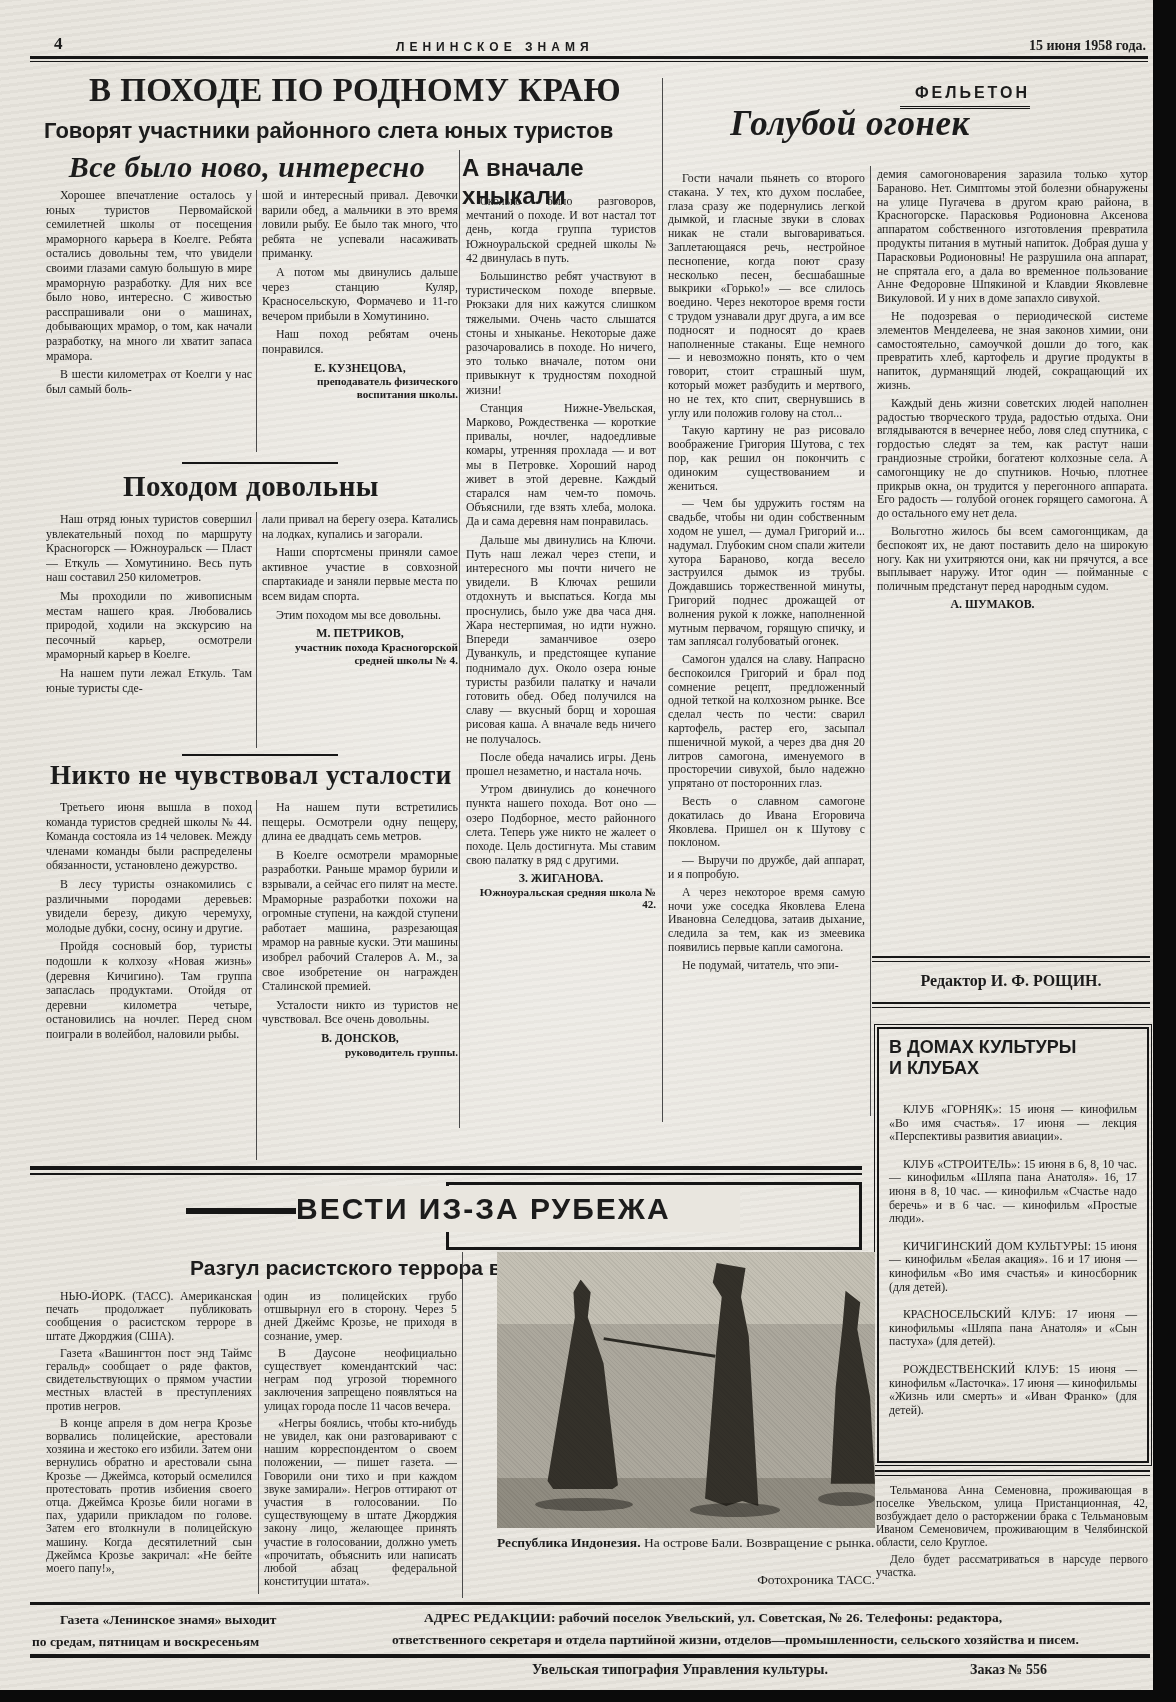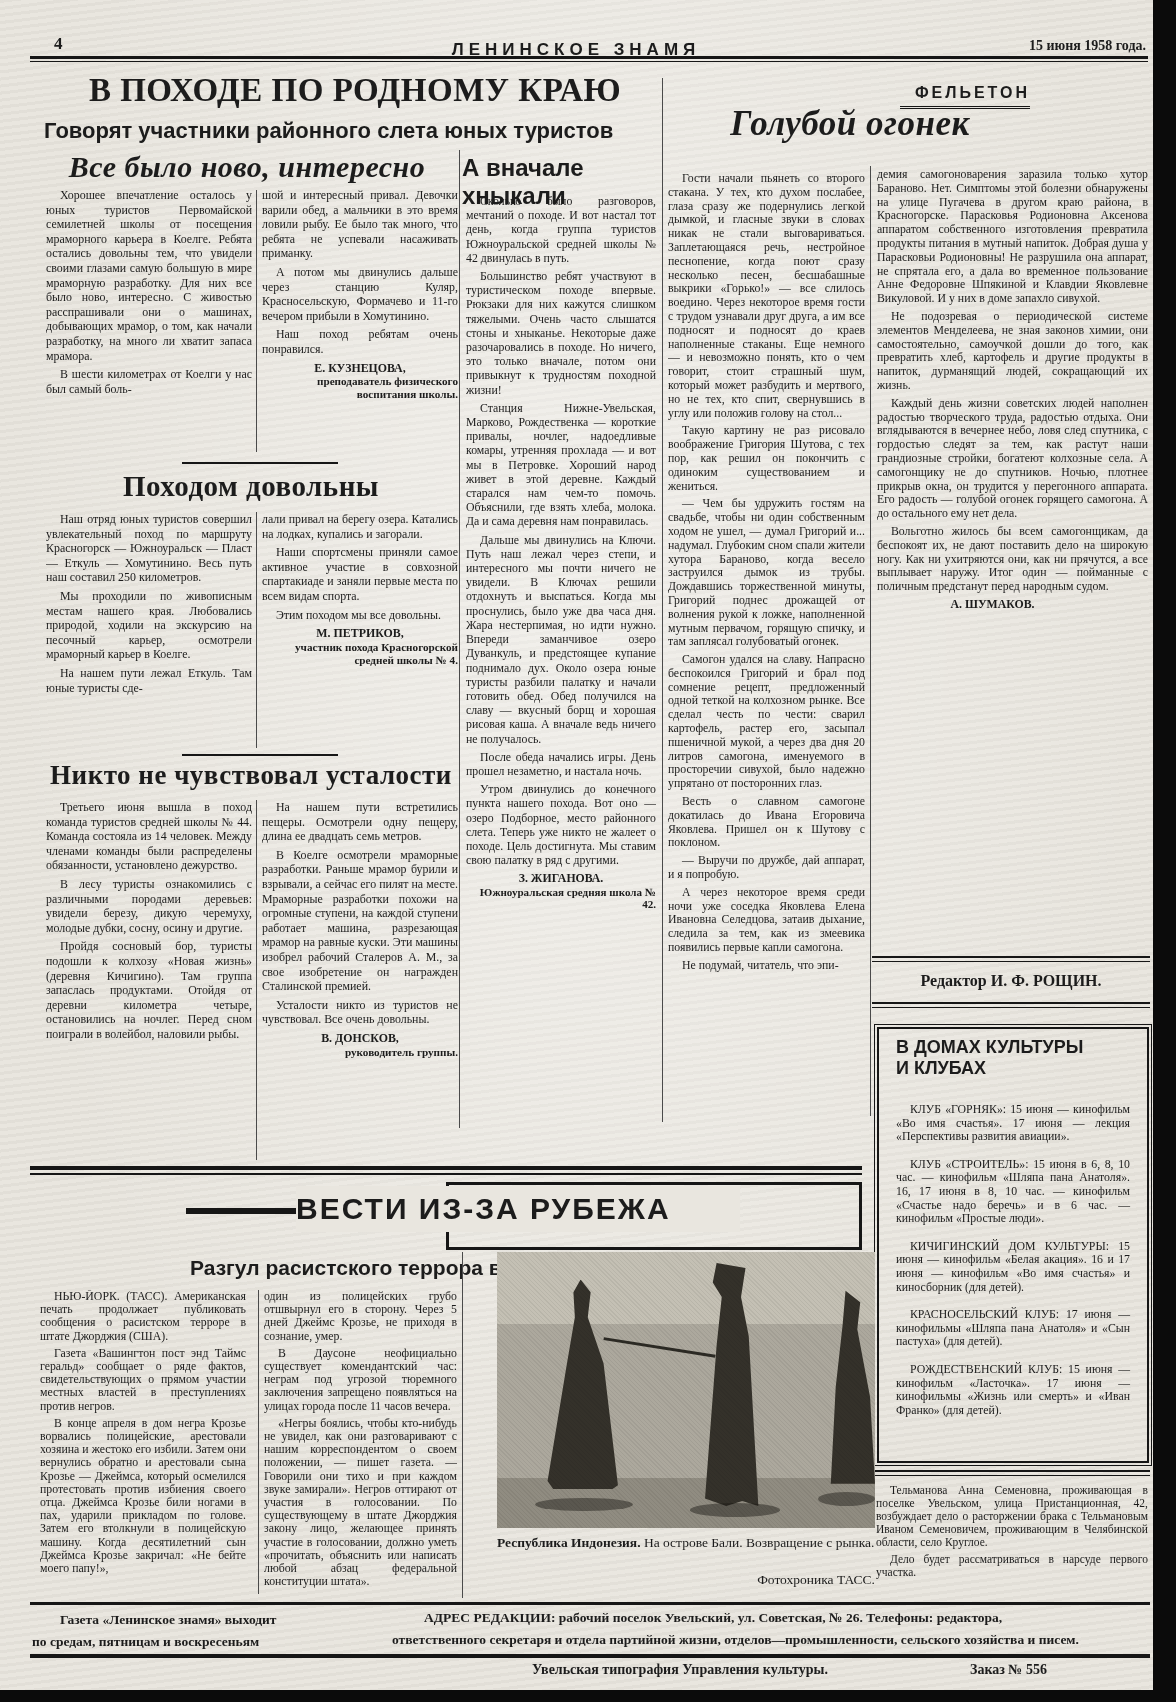--- a/index.html
+++ b/index.html
@@ -17,40 +17,40 @@
   .m-col{font-size:11.8px;line-height:14.2px}
   .f-col{font-size:11.8px;line-height:13.8px}
   .n-col{font-size:11.8px;line-height:13.2px}
   .sig{font-weight:bold;text-align:center;text-indent:0 !important}
   .sigrole{font-weight:bold;text-align:right;font-size:.94em;line-height:1.15;text-indent:0 !important}
   .hl-serif{font-weight:bold;text-align:center;letter-spacing:.5px}
   .hl-sans{font-family:"Liberation Sans",sans-serif;font-weight:bold;}
   .masthead{font-family:"Liberation Sans",sans-serif;font-weight:bold}
   .kicker{font-family:"Liberation Sans",sans-serif;font-weight:bold;letter-spacing:3px;text-align:right;border-bottom:3px double #161616;padding-bottom:4px}
   .box-outer{position:absolute;border:1px solid #161616;background:transparent}
-  .box-inner{position:absolute;left:2px;top:2px;right:2px;bottom:2px;border:2px solid #161616;padding:8px 17px;overflow:hidden}
+  .box-inner{position:absolute;left:2px;top:2px;right:2px;bottom:2px;border:2px solid #161616;padding:8px 10px;overflow:hidden}
   .cult-item p{margin:14px 0 3px;text-indent:14px;text-align:justify;font-size:11.8px;line-height:13.6px}
   .photo{position:absolute;overflow:hidden;background:linear-gradient(#c4c0b4 0 26%,#aca89d 26% 82%,#908c81 82% 100%)}
   .photo .grain{position:absolute;inset:0;background:repeating-linear-gradient(45deg,rgba(0,0,0,.06) 0 1px,transparent 1px 3px)}
   .fig{position:absolute;background:#34312a}
   .fig1{left:13%;top:10%;width:19%;height:76%;clip-path:polygon(48% 0,62% 6%,58% 18%,80% 40%,100% 98%,92% 100%,10% 100%,2% 96%,28% 42%,40% 18%,38% 6%)}
   .fig2{left:53%;top:4%;width:17%;height:88%;clip-path:polygon(30% 0,75% 2%,68% 14%,80% 30%,95% 100%,70% 98%,45% 100%,12% 97%,30% 34%,38% 14%,24% 8%)}
   .fig3{left:87%;top:14%;width:13%;height:70%;clip-path:polygon(40% 0,70% 6%,64% 20%,90% 55%,100% 100%,10% 100%,20% 50%,34% 18%)}
   .shadow{position:absolute;background:rgba(25,22,18,.45);border-radius:50%;height:5%}
   .pole{position:absolute;height:3px;background:#2c2a24;transform:rotate(9deg)}
   .cap-lead{font-weight:bold}
   .blackband{position:absolute;background:#0b0b0b}
 </style>
 </head>
 <body>
 
 <div class="paper">
 
   <div class="abs" style="left:54px;top:34px;font-weight:bold;font-size:17px">4</div>
-  <div class="abs masthead" style="left:396px;top:40px;width:360px;text-align:center;font-size:17px;letter-spacing:5px">ЛЕНИНСКОЕ  ЗНАМЯ</div>
+  <div class="abs masthead" style="left:396px;top:40px;width:360px;text-align:left;font-size:12px;letter-spacing:5px">ЛЕНИНСКОЕ  ЗНАМЯ</div>
   <div class="abs" style="left:968px;top:38px;width:178px;text-align:right;font-weight:bold;font-size:14px">15 июня 1958 года.</div>
   <div class="rule" style="left:30px;top:56px;width:1118px;height:3px"></div>
   <div class="rule" style="left:30px;top:61px;width:1118px;height:1px"></div>
 
   <div class="abs hl-serif" style="left:70px;top:72px;width:570px;font-size:33px">В ПОХОДЕ ПО РОДНОМУ КРАЮ</div>
   <div class="abs hl-sans" style="left:44px;top:118px;width:600px;font-size:22px">Говорят участники районного слета юных туристов</div>
 
   <div class="abs hl-serif" style="left:40px;top:150px;width:414px;font-size:30px;font-style:italic">Все было ново, интересно</div>
   <div class="col t-col" style="left:46px;top:188px;width:206px;height:272px">
       <p>Хорошее впечатление осталось у юных туристов Первомайской семилетней школы от посещения мраморного карьера в Коелге. Ребята остались довольны тем, что увидели своими глазами самую большую в мире мраморную разработку. Для них все было ново, интересно. С живостью расспрашивали они о машинах, добывающих мрамор, о том, как начали разработку, на много ли хватит запаса мрамора.</p>
@@ -121,21 +121,21 @@
 
   <div class="abs kicker" style="left:900px;top:84px;width:130px;font-size:16px">ФЕЛЬЕТОН</div>
   <div class="abs hl-serif" style="left:700px;top:104px;width:300px;font-size:35px;font-style:italic">Голубой огонек</div>
   <div class="col f-col" style="left:668px;top:172px;width:197px;height:938px">
       <p>Гости начали пьянеть со второго стакана. У тех, кто духом послабее, глаза сразу же подернулись легкой дымкой, и гласные звуки в словах никак не стали выговариваться. Заплетающаяся речь, нестройное песнопение, когда поют сразу несколько песен, бесшабашные выкрики «Горько!» — все слилось воедино. Через некоторое время гости с трудом узнавали друг друга, а им все подносят и подносят до краев наполненные стаканы. Еще немного — и невозможно понять, кто о чем говорит, стоит страшный шум, который может разбудить и мертвого, но не тех, кто спит, свернувшись в углу или положив голову на стол...</p>
       <p>Такую картину не раз рисовало воображение Григория Шутова, с тех пор, как решил он покончить с одиноким существованием и жениться.</p>
       <p>— Чем бы удружить гостям на свадьбе, чтобы ни один собственным ходом не ушел, — думал Григорий и... надумал. Глубоким сном спали жители хутора Бараново, когда весело заструился дымок из трубы. Дождавшись торжественной минуты, Григорий поднес дрожащей от волнения рукой к ложке, наполненной мутным первачом, горящую спичку, и там заплясал голубоватый огонек.</p>
       <p>Самогон удался на славу. Напрасно беспокоился Григорий и брал под сомнение рецепт, предложенный одной теткой на колхозном рынке. Все сделал честь по чести: сварил картофель, растер его, засыпал пшеничной мукой, а через два дня 20 литров самогона, именуемого в просторечии сивухой, было надежно упрятано от посторонних глаз.</p>
       <p>Весть о славном самогоне докатилась до Ивана Егоровича Яковлева. Пришел он к Шутову с поклоном.</p>
       <p>— Выручи по дружбе, дай аппарат, и я попробую.</p>
-      <p>А через некоторое время среди ночи уже соседка Яковлева Елена Ивановна Селедцова, затаив дыхание, следила за тем, как из змеевика появились первые капли самогона.</p>
+      <p>А через некоторое время самую ночи уже соседка Яковлева Елена Ивановна Селедцова, затаив дыхание, следила за тем, как из змеевика появились первые капли самогона.</p>
       <p>Не подумай, читатель, что эпи-</p>
     </div>
   <div class="col f-col" style="left:877px;top:168px;width:271px;height:726px">
     <div>
         <p class="cont">демия самогоноварения заразила только хутор Бараново. Нет. Симптомы этой болезни обнаружены на улице Пугачева в другом краю района, в Красногорске. Парасковья Родионовна Аксенова аппаратом собственного изготовления превратила продукты питания в мутный напиток. Добрая душа у Парасковьи Родионовны! Не разрушила она аппарат, не спрятала его, а дала во временное пользование Анне Федоровне Шпякиной и Клавдии Яковлевне Викуловой. И у них в доме запахло сивухой.</p>
         <p>Не подозревая о периодической системе элементов Менделеева, не зная законов химии, они самостоятельно, самоучкой дошли до того, как превратить хлеб, картофель и другие продукты в напиток, дурманящий людей, сокращающий их жизнь.</p>
         <p>Каждый день жизни советских людей наполнен радостью творческого труда, радостью отдыха. Они вглядываются в вечернее небо, ловя след спутника, с гордостью следят за тем, как растут наши грандиозные стройки, богатеют колхозные села. А самогонщику не до спутников. Ночью, плотнее прикрыв окна, он трудится у перегонного аппарата. Его радость — голубой огонек горящего самогона. А до остального ему нет дела.</p>
         <p>Вольготно жилось бы всем самогонщикам, да беспокоят их, не дают поставить дело на широкую ногу. Как ни ухитряются они, как ни прячутся, а все выплывает наружу. Итог один — пойманные с поличным предстанут перед народным судом.</p>
       </div>
     <div class="sig" style="padding-right:40px">А. ШУМАКОВ.</div>
@@ -168,21 +168,21 @@
       <p>Тельманова Анна Семеновна, проживающая в поселке Увельском, улица Пристанционная, 42, возбуждает дело о расторжении брака с Тельмановым Иваном Семеновичем, проживающим в Челябинской области, село Круглое.</p>
       <p>Дело будет рассматриваться в нарсуде первого участка.</p>
     </div>
 
   <div class="rule" style="left:30px;top:1166px;width:832px;height:4px"></div>
   <div class="rule" style="left:30px;top:1173px;width:832px;height:2px"></div>
   <div class="abs" style="left:446px;top:1182px;width:410px;height:62px;border:3px solid #161616"></div>
   <div class="rule" style="left:186px;top:1208px;width:262px;height:6px"></div>
   <div class="abs hl-sans" style="left:296px;top:1186px;width:444px;font-size:30px;letter-spacing:2px;background:#e9e6df;padding:6px 0">ВЕСТИ ИЗ-ЗА РУБЕЖА</div>
   <div class="abs hl-sans" style="left:190px;top:1256px;width:420px;font-size:21px">Разгул расистского террора в США</div>
-  <div class="col n-col" style="left:40px;top:1290px;width:206px;height:308px">
+  <div class="col n-col" style="left:46px;top:1290px;width:206px;height:308px">
       <p>НЬЮ-ЙОРК. (ТАСС). Американская печать продолжает публиковать сообщения о расистском терроре в штате Джорджия (США).</p>
       <p>Газета «Вашингтон пост энд Таймс геральд» сообщает о ряде фактов, свидетельствующих о прямом участии местных властей в преступлениях против негров.</p>
       <p>В конце апреля в дом негра Крозье ворвались полицейские, арестовали хозяина и жестоко его избили. Затем они вернулись обратно и арестовали сына Крозье — Джеймса, который осмелился протестовать против избиения своего отца. Джеймса Крозье били ногами в пах, ударили прикладом по голове. Затем его втолкнули в полицейскую машину. Когда десятилетний сын Джеймса Крозье закричал: «Не бейте моего папу!»,</p>
     </div>
   <div class="col n-col" style="left:264px;top:1290px;width:193px;height:308px">
       <p class="cont">один из полицейских грубо отшвырнул его в сторону. Через 5 дней Джеймс Крозье, не приходя в сознание, умер.</p>
       <p>В Даусоне неофициально существует комендантский час: неграм под угрозой тюремного заключения запрещено появляться на улицах города после 11 часов вечера.</p>
       <p>«Негры боялись, чтобы кто-нибудь не увидел, как они разговаривают с нашим корреспондентом о своем положении, — пишет газета. — Говорили они тихо и при каждом звуке замирали». Негров оттирают от участия в голосовании. По существующему в штате Джорджия закону лицо, желающее принять участие в голосовании, должно уметь «прочитать, объяснить или написать любой абзац федеральной конституции штата».</p>
     </div>
   <div class="vrule" style="left:258px;top:1290px;height:304px"></div>

